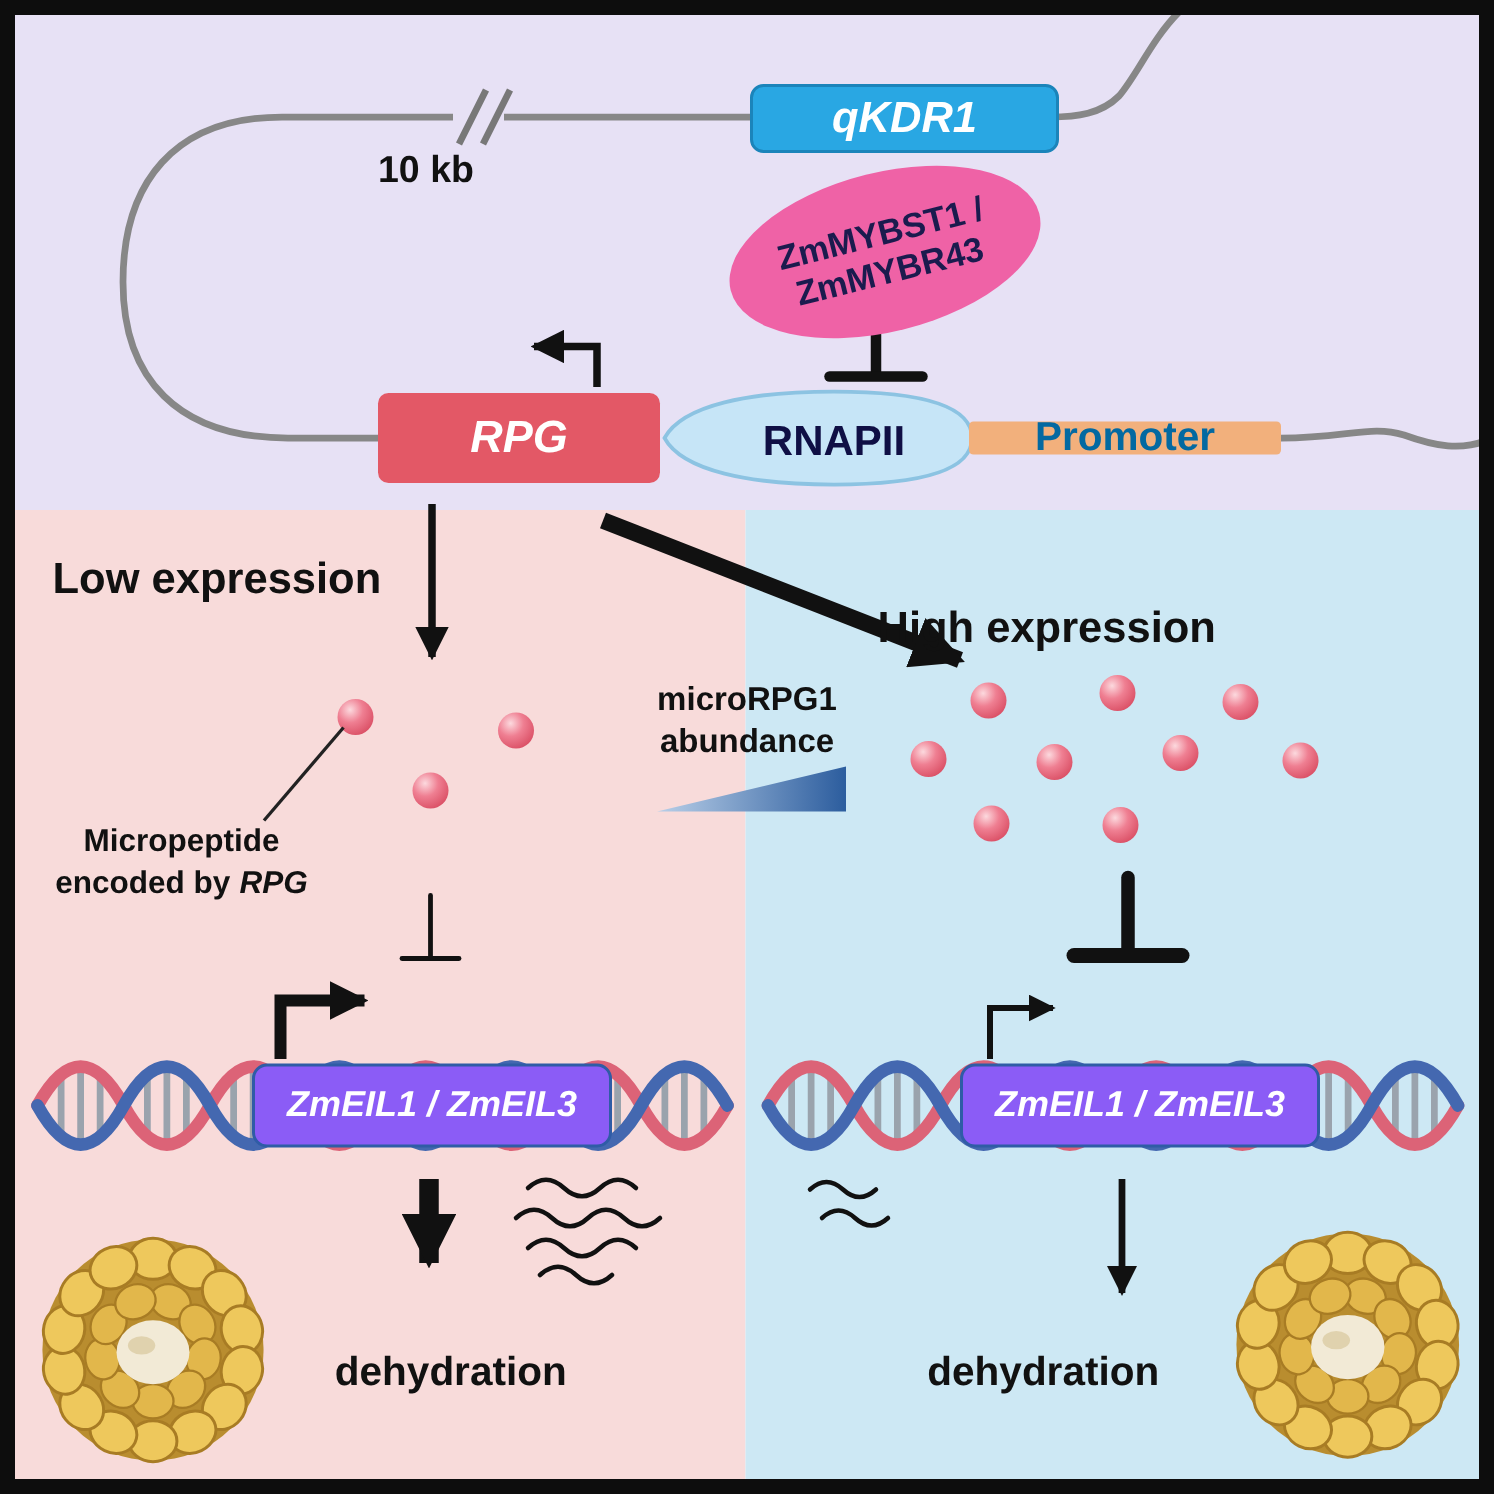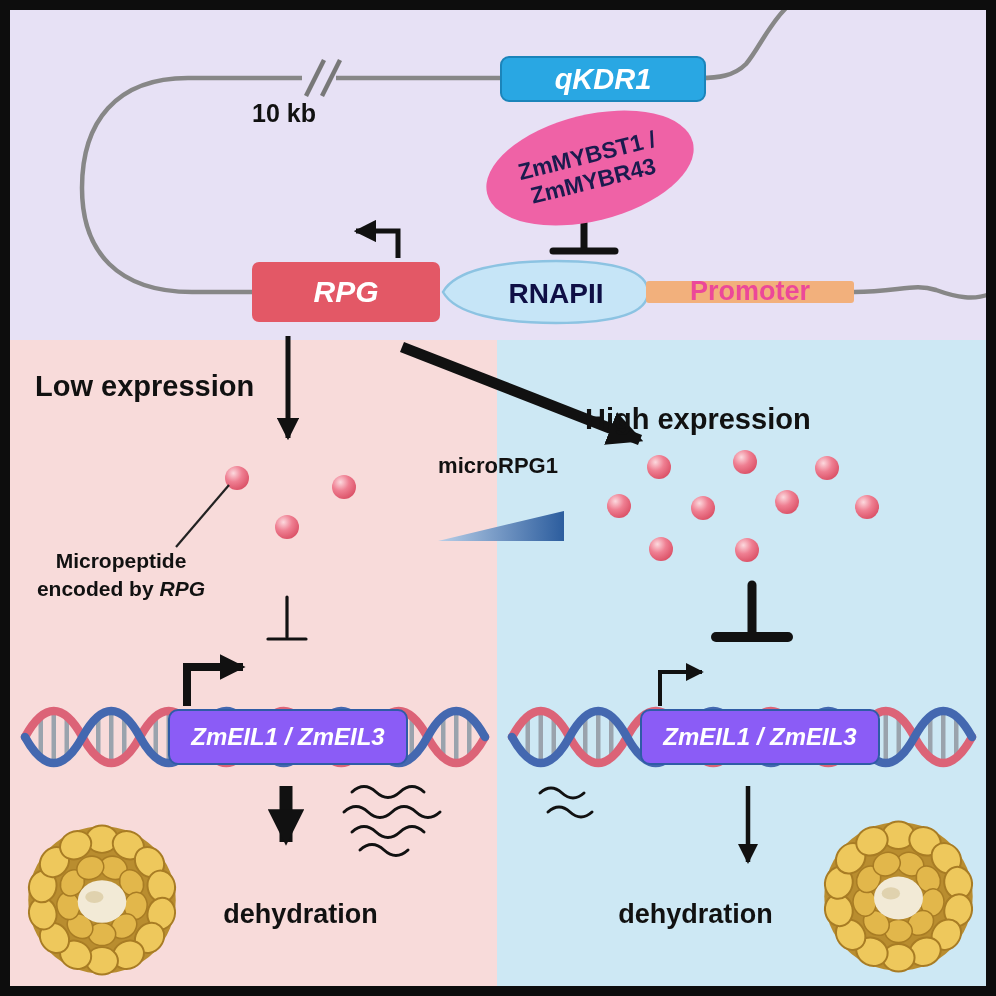--- a/index.html
+++ b/index.html
@@ -15,21 +15,21 @@
   .box{display:flex;align-items:center;justify-content:center;box-sizing:border-box;}
   #qkdr1-box{left:500px;top:56px;width:206px;height:46px;background:#29a7e3;border:2px solid #1b84ba;
              border-radius:9px;color:#fff;font-style:italic;font-weight:bold;font-size:29px;}
   #tf-ellipse{left:484px;top:115px;width:212px;height:106px;background:#ef62a6;border-radius:50%;
               transform:rotate(-14deg);flex-direction:column;color:#1b1b4e;font-weight:bold;
               font-size:23px;line-height:1.15;}
   #rpg-box{left:252px;top:262px;width:188px;height:60px;background:#e35866;border-radius:7px;
            color:#fff;font-style:italic;font-weight:bold;font-size:30px;}
   #promoter-bar{left:646px;top:281px;width:208px;height:22px;background:#f2b07c;border-radius:3px;}
   #rnapii-label{left:468px;top:278px;width:176px;font-size:28px;color:#0f0f45;}
-  #promoter-label{left:646px;top:276px;width:208px;font-size:27px;color:#ec4899;}
+  #promoter-label{left:646px;top:276px;width:208px;font-size:27px;color:#0369a1;}
   #scale-label{left:252px;top:99px;font-size:25px;}
   .gene-box{width:240px;height:56px;background:#8b5cf6;border:2px solid #2f5ca6;border-radius:10px;
             color:#fff;font-style:italic;font-weight:bold;font-size:24px;}
   #gene-box-left{left:168px;top:709px;}
   #gene-box-right{left:640px;top:709px;}
   #low-title{left:35px;top:370px;font-size:29px;}
   #high-title{left:585px;top:370px;font-size:29px;margin-top:33px;}
   #micro-label{left:16px;top:547px;width:210px;font-size:21px;line-height:1.32;}
   #abundance-label{left:408px;top:452px;width:180px;font-size:22px;line-height:1.25;}
   .outcome{width:225px;font-size:27px;line-height:1.3;}
@@ -207,20 +207,21 @@
 
   <div id="micro-label" class="lbl ctr">
     <div>Micropeptide</div>
     <div>
       <span>encoded by</span><span class="italic gap">RPG</span>
     </div>
   </div>
 
   <div id="abundance-label" class="lbl ctr">
     <div>microRPG1</div>
+    <div>abundance</div>
   </div>
 
   <div id="gene-box-left" class="overlay box gene-box">
     <span>ZmEIL1 / ZmEIL3</span>
   </div>
   <div id="gene-box-right" class="overlay box gene-box">
     <span>ZmEIL1 / ZmEIL3</span>
   </div>
 
   <div id="outcome-left" class="lbl ctr outcome">

